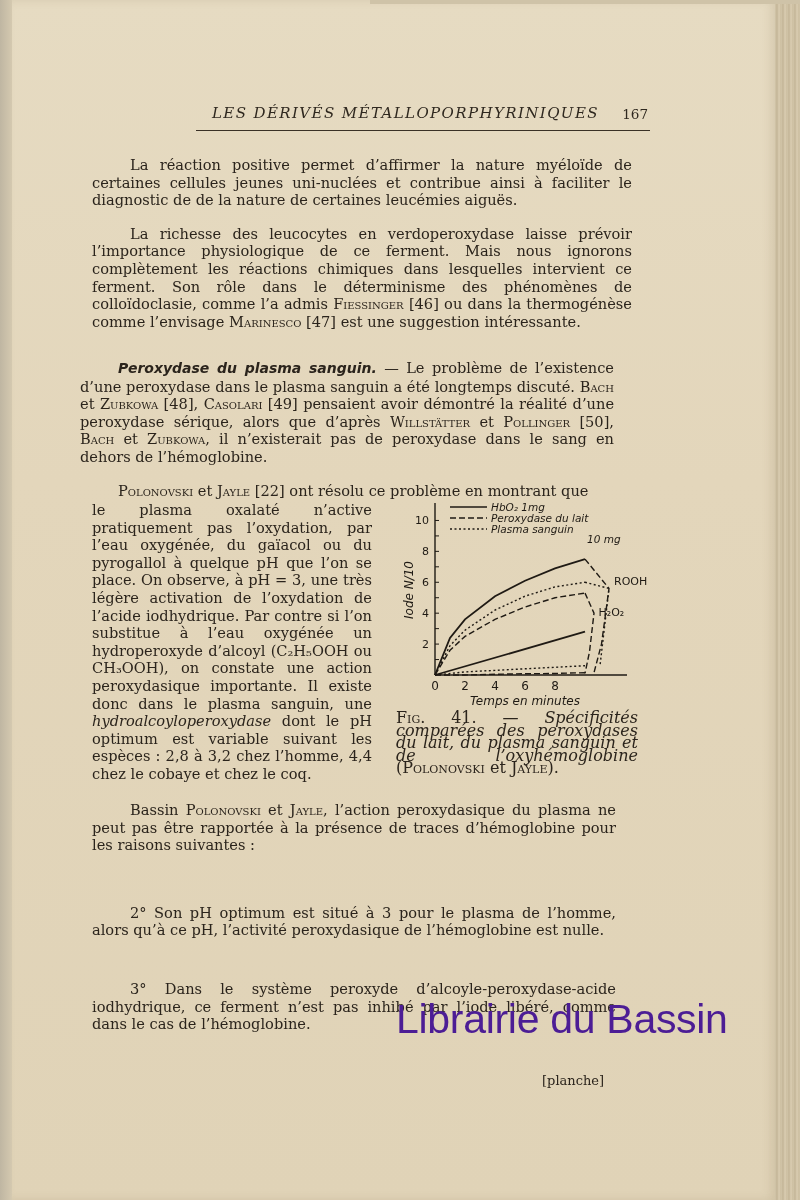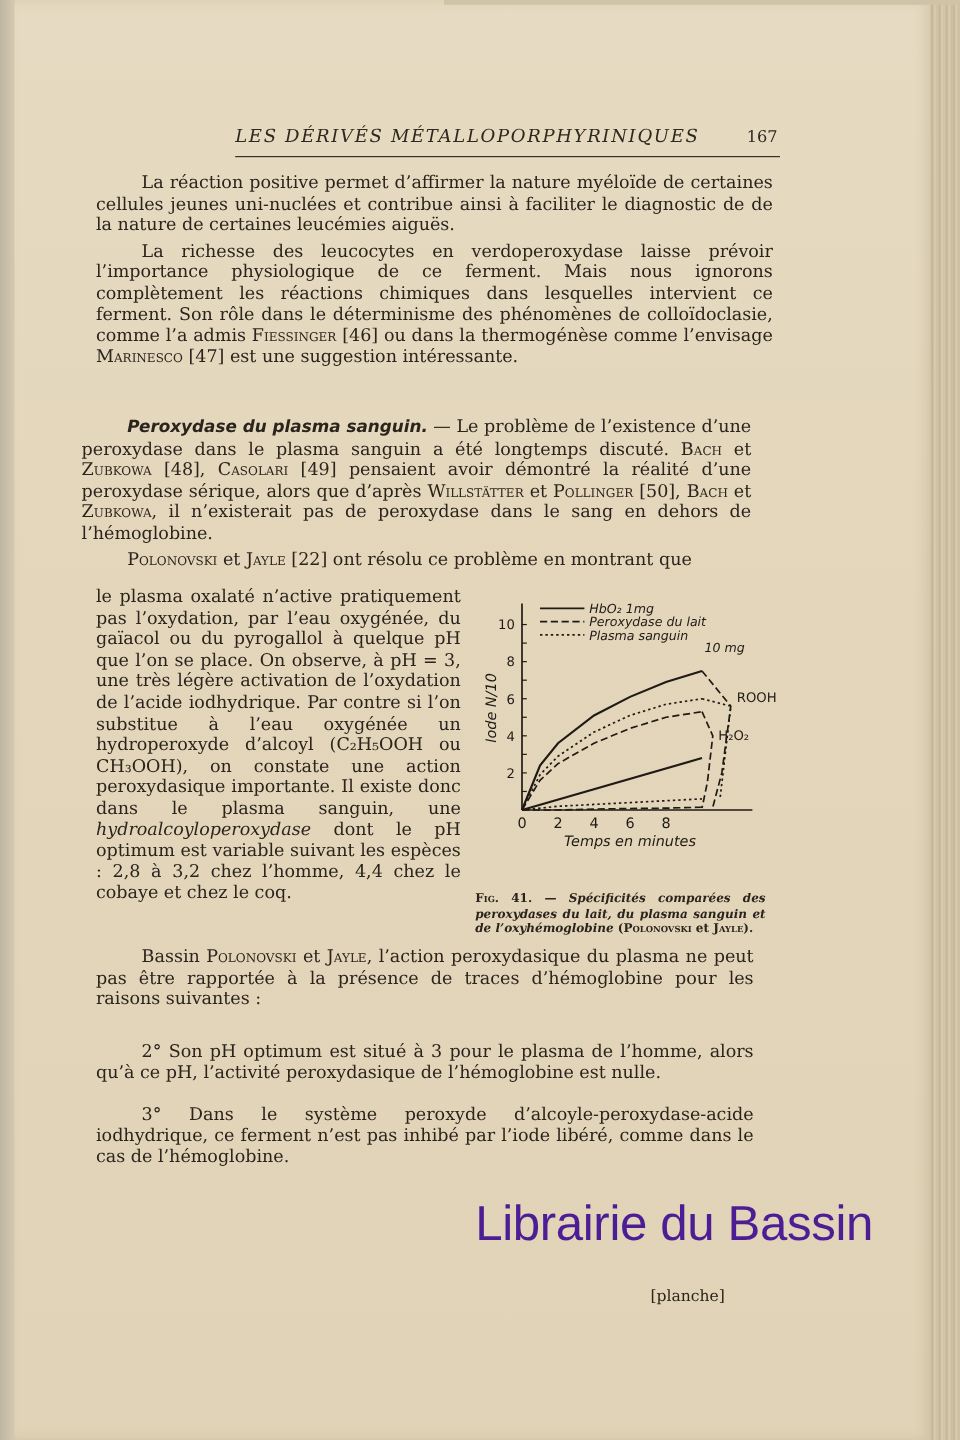--- a/index.html
+++ b/index.html
@@ -24,43 +24,43 @@
   }
   .top-shadow {
     position: absolute; left: 370px; top: 0; width: 430px; height: 4px;
     background: #cfc3a8;
   }
   .running-head {
     position: absolute; left: 196px; top: 104px; width: 454px; height: 26px;
     border-bottom: 1.2px solid #3a3126;
   }
   .running-title {
-    position: absolute; left: 0; top: 0;
+    position: absolute; left: 16px; top: 0;
     font-style: italic; font-size: 15px; letter-spacing: 1.4px; color: #2f281f;
   }
   .page-number {
     position: absolute; right: 2px; top: 2px; font-size: 13.5px; color: #2f281f;
   }
   .text {
     position: absolute; color: #2b241c; font-size: 14.6px; line-height: 17.6px;
     text-align: justify;
   }
-  .text p { margin: 4px; }
+  .text p { margin: 16px; }
   .indent { text-indent: 38px; }
   .sc { font-variant: small-caps; }
   .bold-it { font-family: "DejaVu Sans", "Liberation Sans", sans-serif; font-weight: bold; font-style: italic; font-size: 14px; }
   .it { font-style: italic; }
   .block1 { left: 76px; top: 140px; width: 572px; }
   .block2 { left: 64px; top: 343px; width: 566px; }
   .block3 { left: 76px; top: 485px; width: 312px; }
   .block4 { left: 76px; top: 785px; width: 556px; }
   .gap { height: 9px; }
   .fig-caption {
-    position: absolute; left: 396px; top: 744px; width: 242px;
-    font-size: 10px; line-height: 12.6px; color: #2b241c; text-align: justify; font-weight: bold;
+    position: absolute; left: 396px; top: 712px; width: 242px;
+    font-size: 16px; line-height: 12.6px; color: #2b241c; text-align: justify;
   }
   .planche {
     position: absolute; left: 542px; top: 1073px; font-size: 13px; color: #2b241c;
   }
   .watermark {
     position: absolute; left: 396px; top: 996px;
     font-family: "Liberation Sans", "DejaVu Sans", sans-serif;
     font-size: 41px; color: #4c1d95; letter-spacing: -0.3px;
   }
   svg#chart { position: absolute; left: 395px; top: 495px; }

